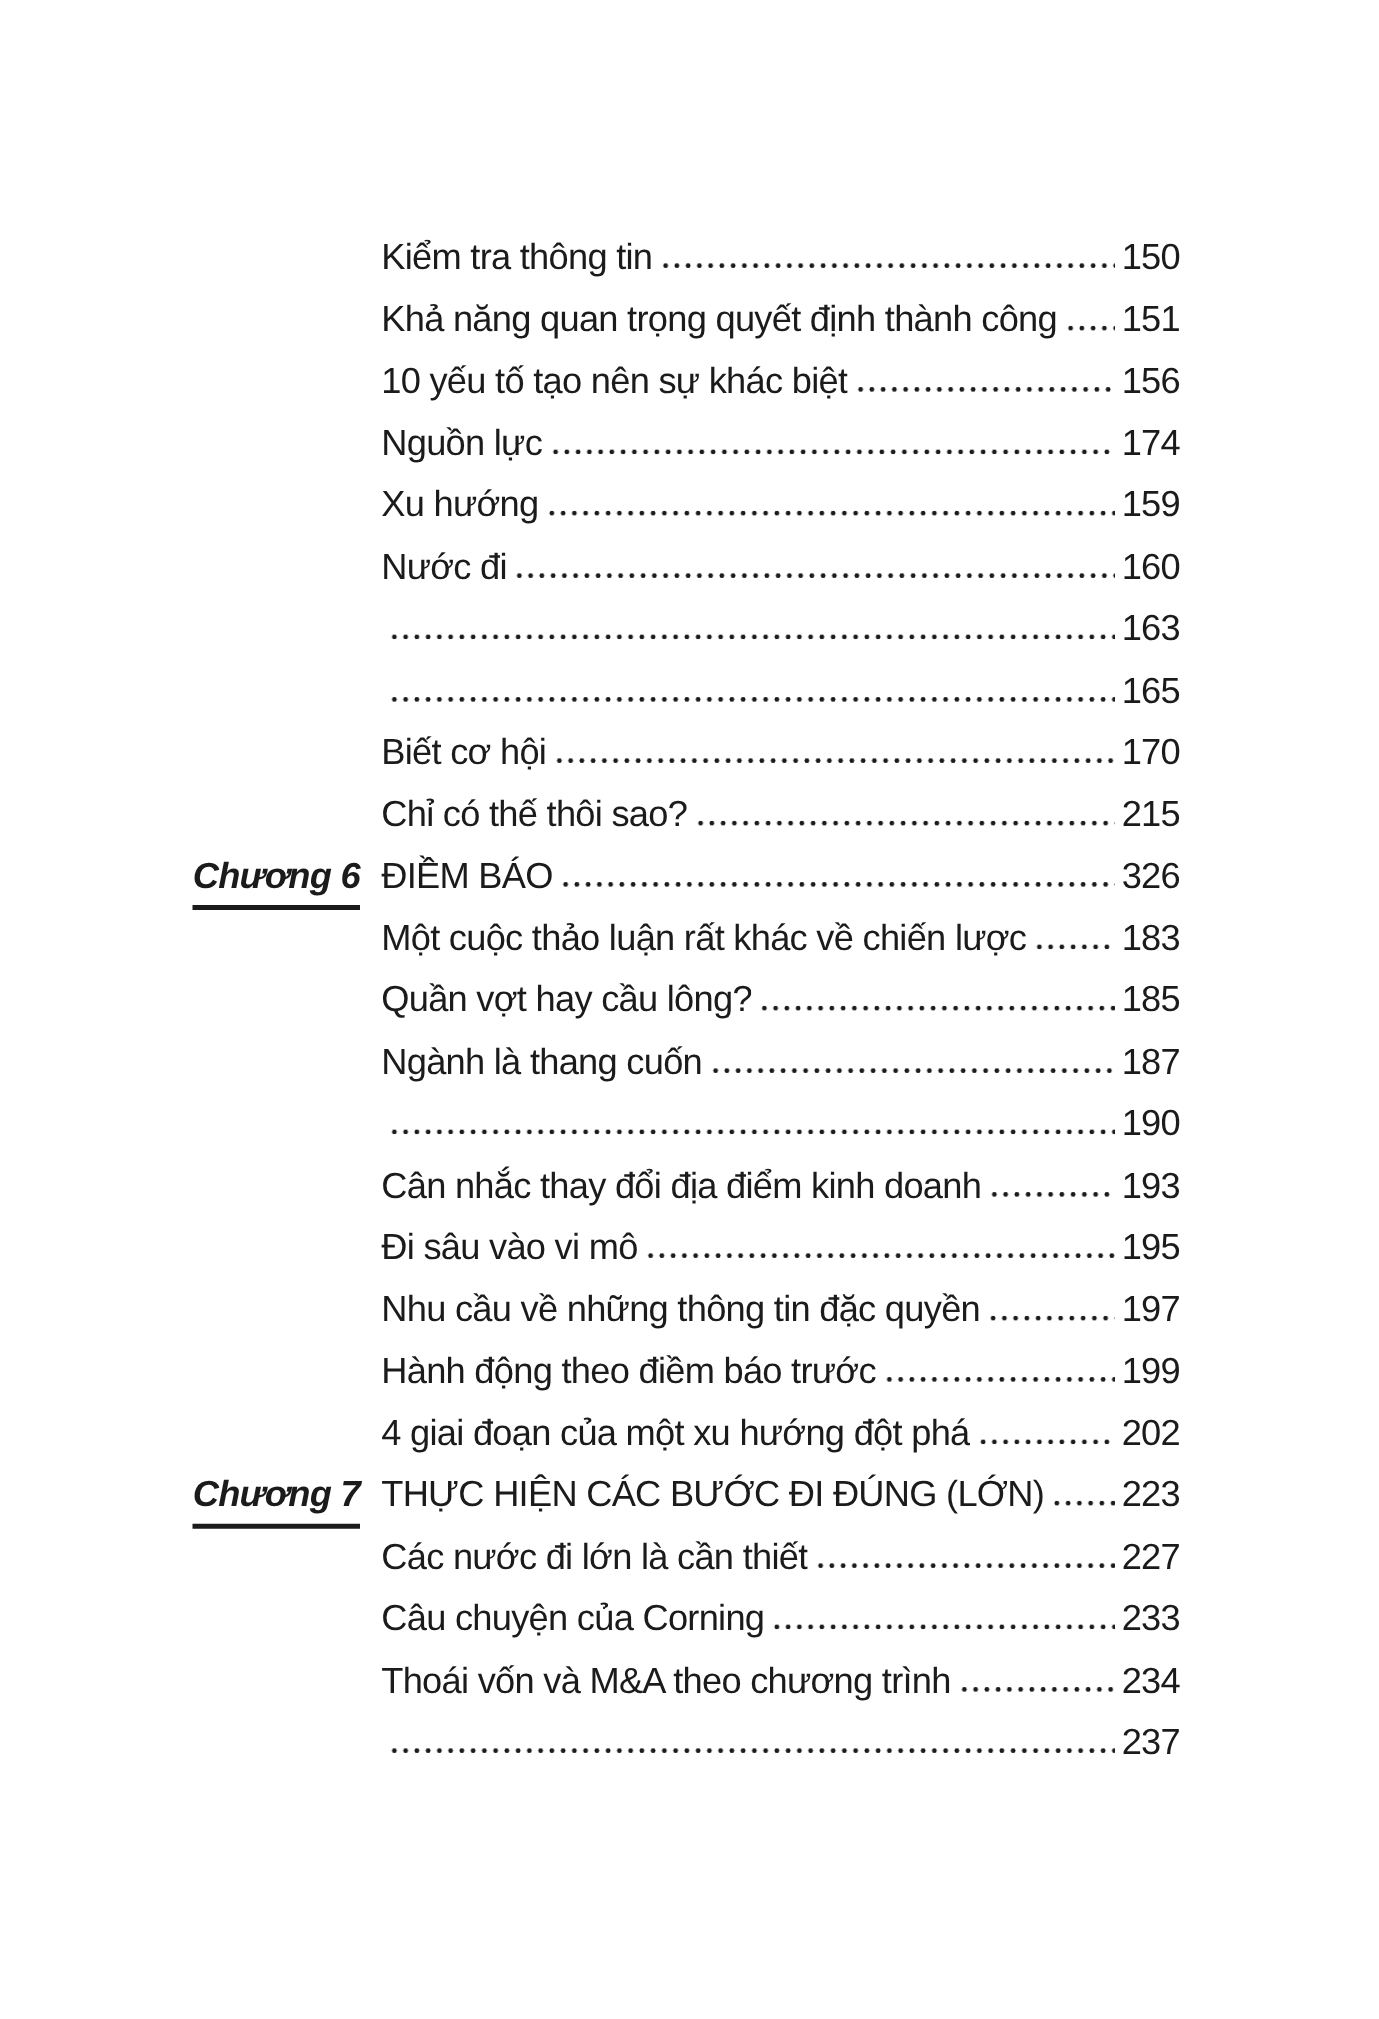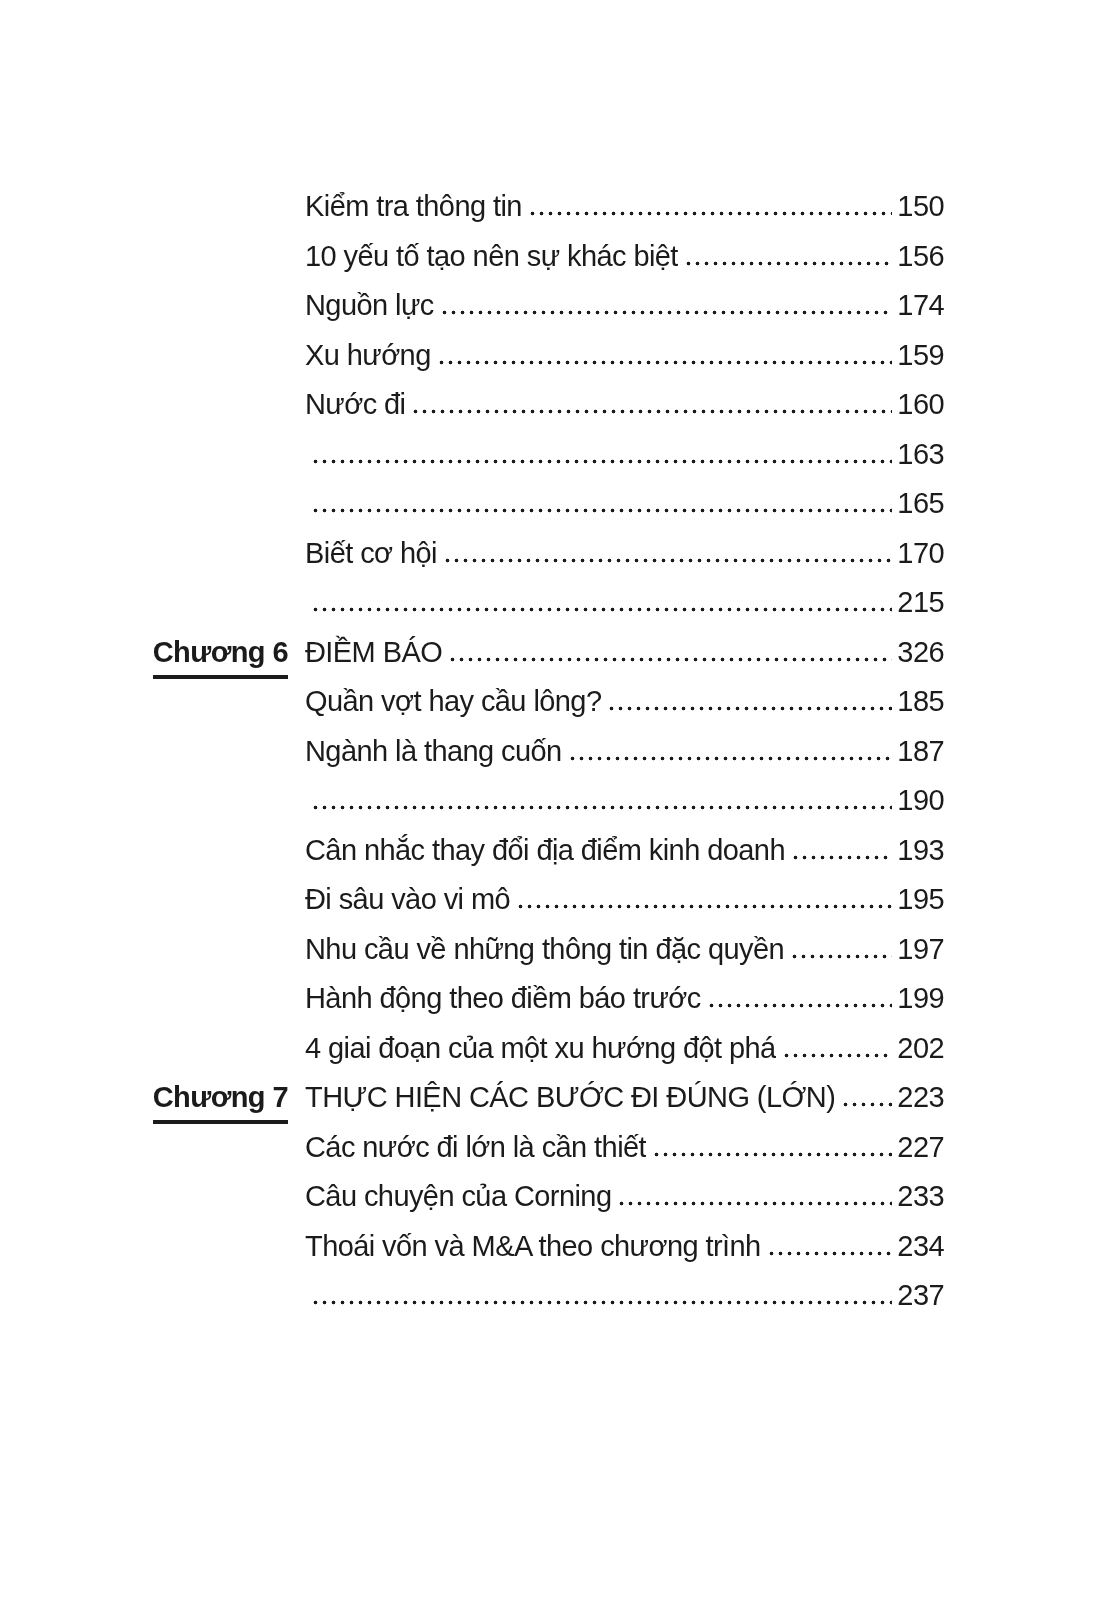--- a/index.html
+++ b/index.html
@@ -36,20 +36,21 @@
     margin-bottom: 15.5px; 
     white-space: nowrap;
   }
   .toc-row.chapter-row {
     margin-top: 15px; 
   }
   .chapter-label {
     position: absolute;
     right: calc(100% + 17px);
     top: 0;
+    font-style: italic;
     font-weight: bold;
     padding-bottom: 6px;
     border-bottom: 4px solid #1b1b1b;
     white-space: nowrap;
   }
   .entry-title {
     flex: 0 1 auto;
     overflow: hidden;
   }
   .dot-leader {
@@ -71,20 +72,26 @@
 
 <main class="page">
   <section class="toc" id="toc-list">
   <div class="toc-row">
 
     <span class="entry-title">Kiểm tra thông tin</span>
     <span class="dot-leader"></span>
     <span class="page-number">150</span>
   </div>
 
+  <div class="toc-row">
+
+    <span class="entry-title">Khả năng quan trọng quyết định thành công</span>
+    <span class="dot-leader"></span>
+    <span class="page-number">151</span>
+  </div>
 
   <div class="toc-row">
 
     <span class="entry-title">10 yếu tố tạo nên sự khác biệt</span>
     <span class="dot-leader"></span>
     <span class="page-number">156</span>
   </div>
 
   <div class="toc-row">
 
@@ -121,31 +128,38 @@
 
   <div class="toc-row">
 
     <span class="entry-title">Biết cơ hội</span>
     <span class="dot-leader"></span>
     <span class="page-number">170</span>
   </div>
 
   <div class="toc-row">
 
+    <span class="entry-title">Chỉ có thế thôi sao?</span>
     <span class="dot-leader"></span>
     <span class="page-number">215</span>
   </div>
 
   <div class="toc-row chapter-row">
     <span class="chapter-label">Chương 6</span>
     <span class="entry-title">ĐIỀM BÁO</span>
     <span class="dot-leader"></span>
     <span class="page-number">326</span>
   </div>
 
+  <div class="toc-row">
+
+    <span class="entry-title">Một cuộc thảo luận rất khác về chiến lược</span>
+    <span class="dot-leader"></span>
+    <span class="page-number">183</span>
+  </div>
 
   <div class="toc-row">
 
     <span class="entry-title">Quần vợt hay cầu lông?</span>
     <span class="dot-leader"></span>
     <span class="page-number">185</span>
   </div>
 
   <div class="toc-row">
 

